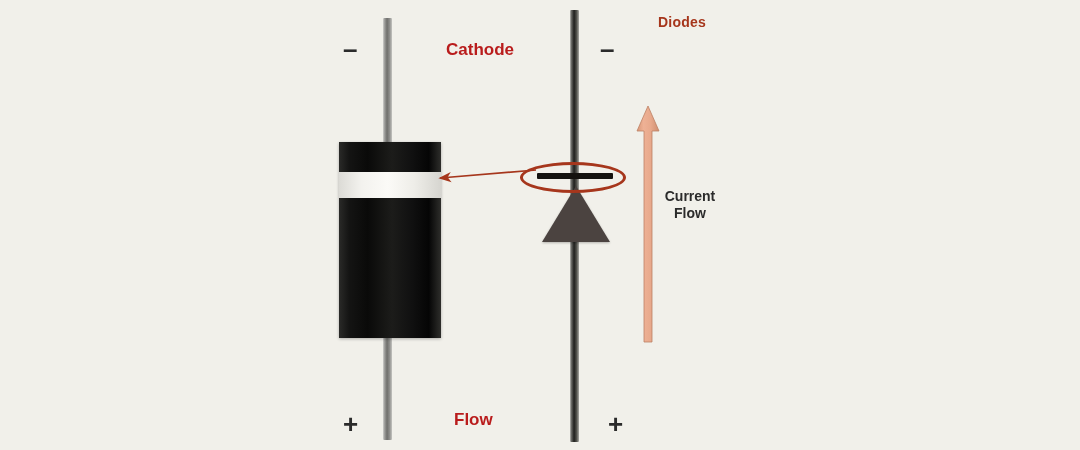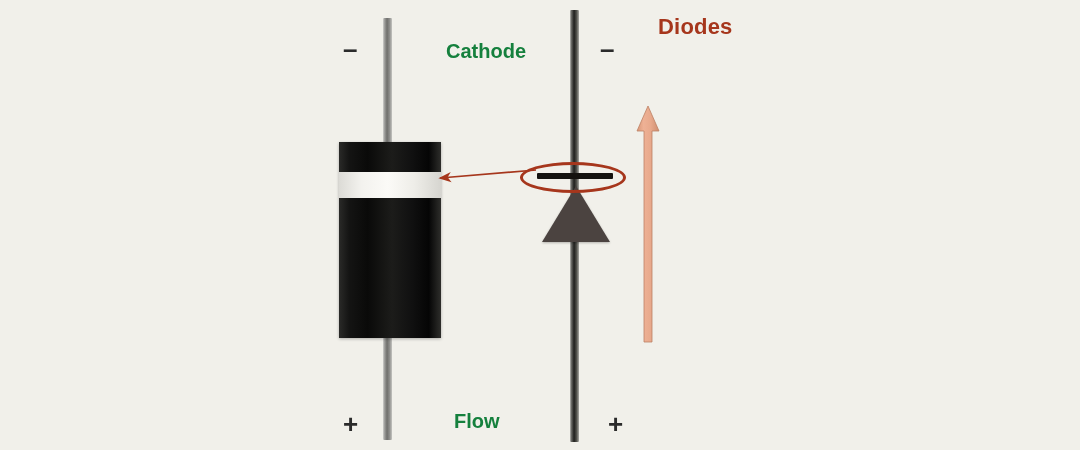--- a/index.html
+++ b/index.html
@@ -14,21 +14,21 @@
     background: #f1f0ea;
     overflow: hidden;
     font-family: "Liberation Sans", sans-serif;
   }
 
   
   .title {
     position: absolute;
     left: 658px;
     top: 14px;
-    font-size: 22px;
+    font-size: 14px;
     font-weight: bold;
     color: #a6361c;
     letter-spacing: 0.2px;
     white-space: nowrap;
   }
 
   
   .lead {
     position: absolute;
     width: 9px;
@@ -130,23 +130,23 @@
     text-align: center;
     font-size: 14px;
     font-weight: bold;
     color: #2b2b2b;
     line-height: 17px;
   }
 
   
   .term-label {
     position: absolute;
-    font-size: 20px;
-    font-weight: bold;
-    color: #15803d;
+    font-size: 17px;
+    font-weight: bold;
+    color: #b91c1c;
     white-space: nowrap;
     text-align: center;
   }
   .label-cathode { left: 446px; top: 40px; }
   .label-anode   { left: 454px; top: 410px; }
 
   .sign {
     position: absolute;
     font-size: 26px;
     font-weight: bold;
@@ -190,20 +190,24 @@
       <linearGradient id="curGrad" x1="0" y1="0" x2="1" y2="0">
         <stop offset="0%" stop-color="#d99777"></stop>
         <stop offset="30%" stop-color="#eeb195"></stop>
         <stop offset="62%" stop-color="#e8a98c"></stop>
         <stop offset="100%" stop-color="#cf8e70"></stop>
       </linearGradient>
     </defs>
     <path d="M20,2 L31,27 L24,27 L24,238 L16,238 L16,27 L9,27 Z" fill="url(#curGrad)" stroke="#bd8165" stroke-width="0.8"></path>
   </svg>
 
+  <div class="current-label">
+    <div>Current</div>
+    <div>Flow</div>
+  </div>
 
   <div class="term-label label-cathode">Cathode</div>
   <div class="term-label label-anode">Flow</div>
 
   <div class="sign sign-minus-left">–</div>
   <div class="sign sign-minus-right">–</div>
   <div class="sign sign-plus-left">+</div>
   <div class="sign sign-plus-right">+</div>
 
 </div>

